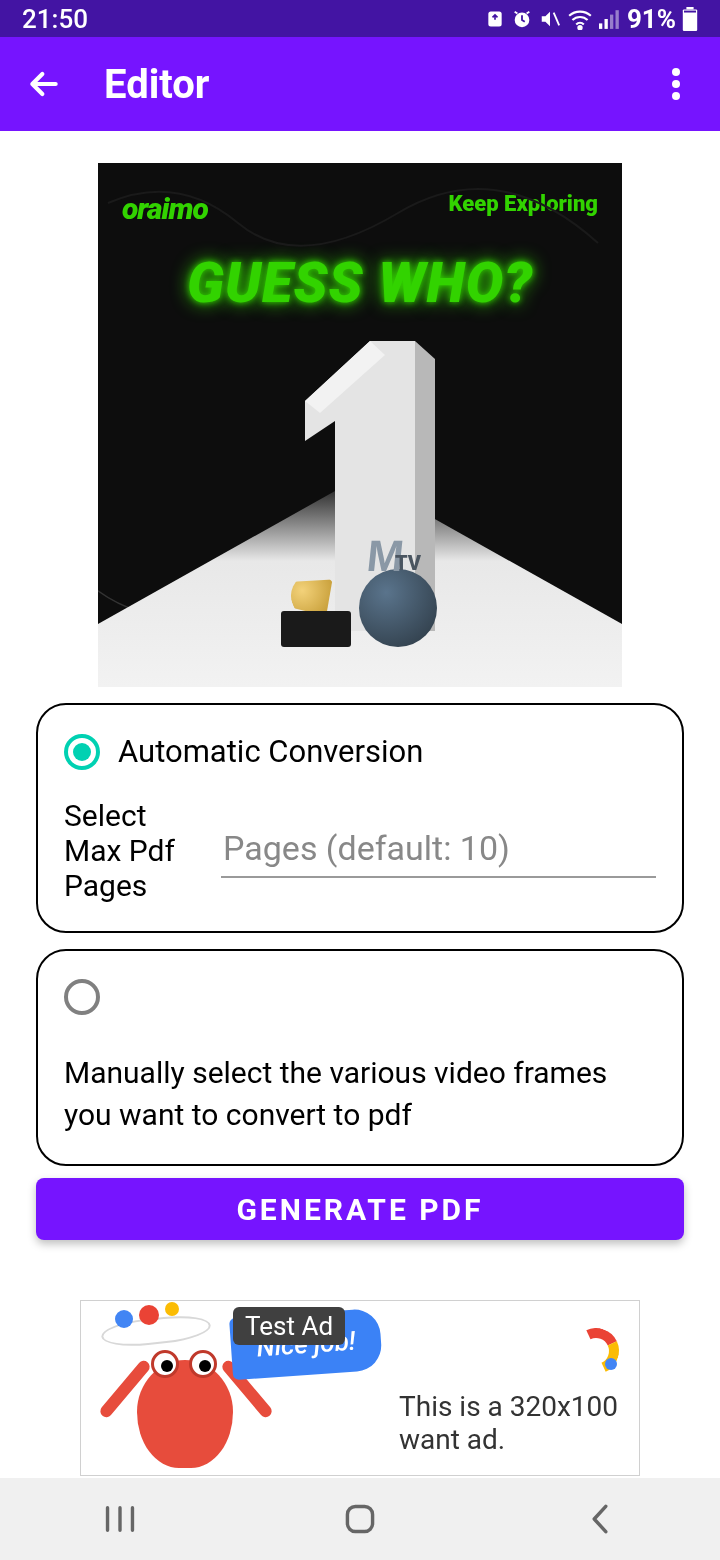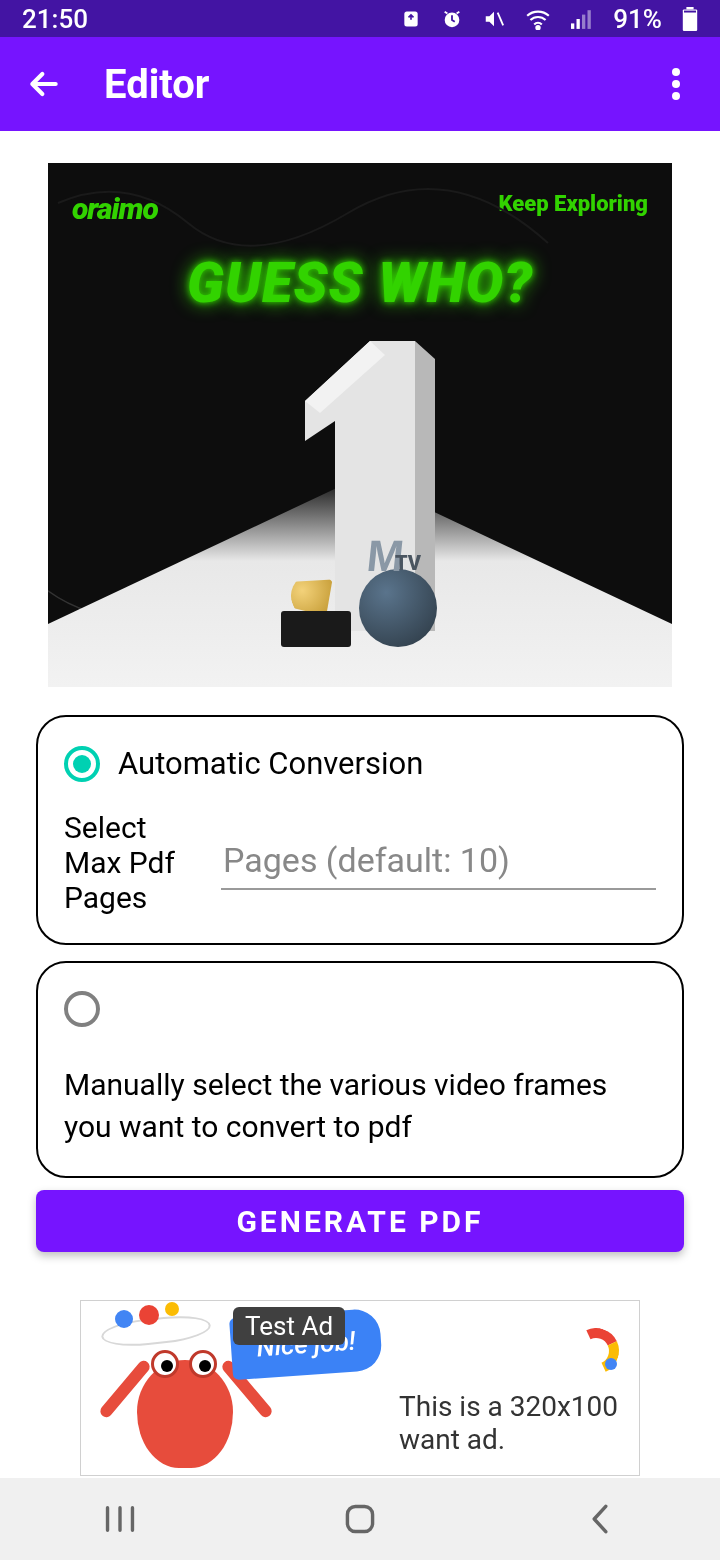--- a/index.html
+++ b/index.html
@@ -1,41 +1,41 @@
 <!DOCTYPE html>
 <html><head>
 <meta charset="utf-8">
 <style>
   * { margin: 0; padding: 0; box-sizing: border-box; font-family: Roboto, -apple-system, sans-serif; }
   html, body { width: 720px; height: 1560px; overflow: hidden; background: #fff; }
   .status-bar { height: 37px; background: #4314a3; color: #fff; display: flex; align-items: center; justify-content: space-between; padding: 0 22px; font-size: 26px; font-weight: 500; }
-  .status-right { display: flex; gap: 20px; }
+  .status-right { display: flex; gap: 6px; font-weight: bold; }
   .status-right .ico { display: inline-flex; align-items: center; }
   .app-bar { height: 94px; background: #7614ff; color: #fff; display: flex; align-items: center; padding: 0 20px; }
   .back-btn { width: 48px; height: 48px; display: flex; align-items: center; justify-content: center; margin-right: 36px; }
   .app-title { font-size: 40px; font-weight: 700; flex: 1; }
   .more-btn { width: 48px; height: 48px; display: flex; align-items: center; justify-content: center; }
   .content { padding: 0 36px; }
-  .hero { width: 624px; height: 524px; margin: 32px auto 0; background: #0d0d0d; position: relative; overflow: hidden; }
+  .hero { width: 524px; height: 524px; margin: 32px auto 0; background: #0d0d0d; position: relative; overflow: hidden; }
   .hero-top { display: flex; justify-content: space-between; padding: 28px 24px 0; }
   .oraimo { color: #32d300; font-weight: 900; font-size: 30px; font-style: italic; letter-spacing: -1px; }
   .keep-exp { color: #32d300; font-weight: 900; font-size: 22px; }
   .guess { text-align: center; color: #32d300; font-size: 56px; font-weight: 900; font-style: italic; margin-top: 24px; text-shadow: 0 0 18px #32d300, 0 0 6px #32d300; letter-spacing: 1px; }
   .big-one { position: absolute; left: 50%; top: 168px; transform: translateX(-50%); width: 170px; height: 300px; }
   .floor { position: absolute; left: 0; right: 0; bottom: 0; height: 210px; background: linear-gradient(to bottom, rgba(230,230,230,0) 0%, #e8e8e8 40%, #f2f2f2 100%); clip-path: polygon(50% 0, 100% 70%, 100% 100%, 0 100%, 0 70%); }
   .trophy-row { position: absolute; bottom: 40px; left: 50%; transform: translateX(-50%); display: flex; gap: 8px; align-items: flex-end; }
   .grammy { width: 70px; height: 100px; position: relative; }
   .grammy-base { width: 70px; height: 36px; background:#1a1a1a; position:absolute; bottom:0; border-radius:3px; }
   .grammy-horn { position:absolute; bottom:28px; left:10px; width:46px; height:46px; background: radial-gradient(circle at 30% 30%, #f3d27a, #b68a1f); border-radius:50%; clip-path: polygon(0 0, 100% 30%, 60% 100%, 0 60%); transform: rotate(-20deg);}
   .mtv { width: 80px; height: 120px; position: relative; }
   .globe { width: 78px; height: 78px; background: radial-gradient(circle at 35% 30%, #5a748c, #2a3640); border-radius: 50%; position: absolute; bottom: 0; }
   .mtv-m { position:absolute; bottom:66px; left:8px; color:#8a98a6; font-size:44px; font-weight:900; font-family: Arial Black, sans-serif; transform: skewX(-6deg);}
   .mtv-tv { position:absolute; bottom:72px; left:36px; color:#4a5560; font-size:20px; font-weight:900;}
   .squiggles { position: absolute; inset: 0; pointer-events: none; }
-  .card { margin-top: 28px; border: 2px solid #000; border-radius: 30px; padding: 28px 26px; }
+  .card { margin-top: 16px; border: 2px solid #000; border-radius: 30px; padding: 28px 26px; }
   .card + .card { margin-top: 16px; }
   .radio-row { display: flex; align-items: center; gap: 18px; margin-bottom: 28px; }
   .radio { width: 36px; height: 36px; border-radius: 50%; border: 4px solid #808080; display:flex; align-items:center; justify-content:center; }
   .radio.sel { border-color: #00d1b2; }
   .radio.sel .dot { width: 18px; height: 18px; border-radius: 50%; background: #00d1b2; }
   .radio-label { font-size: 31px; color: #000; }
   .pages-row { display: flex; align-items: center; gap: 22px; }
   .pages-label { font-size: 30px; color: #000; }
   .pages-input { flex:1; border: none; border-bottom: 2px solid #9a9a9a; font-size: 34px; color: #888; padding: 4px 2px 8px; outline: none; background: transparent; }
   .pages-input::placeholder { color: #888; }

